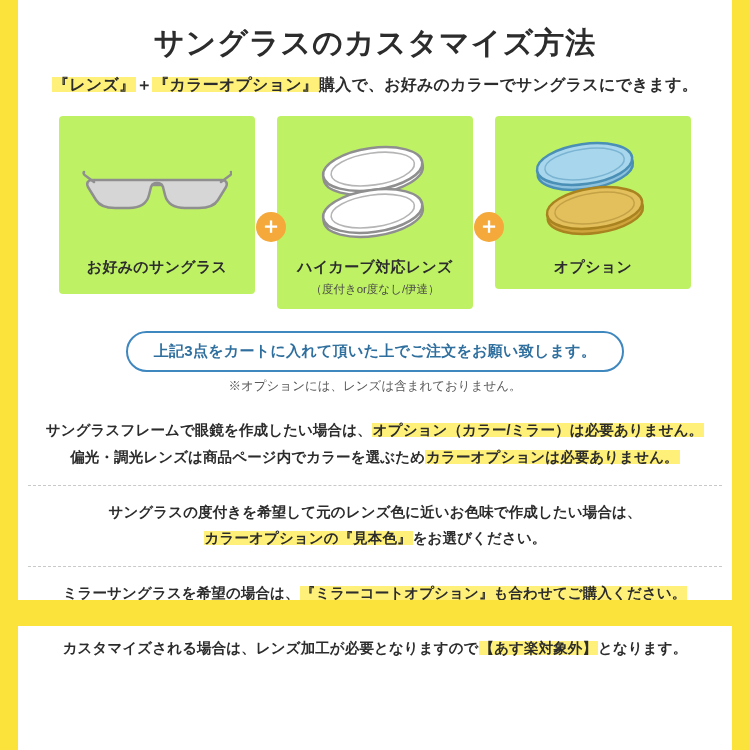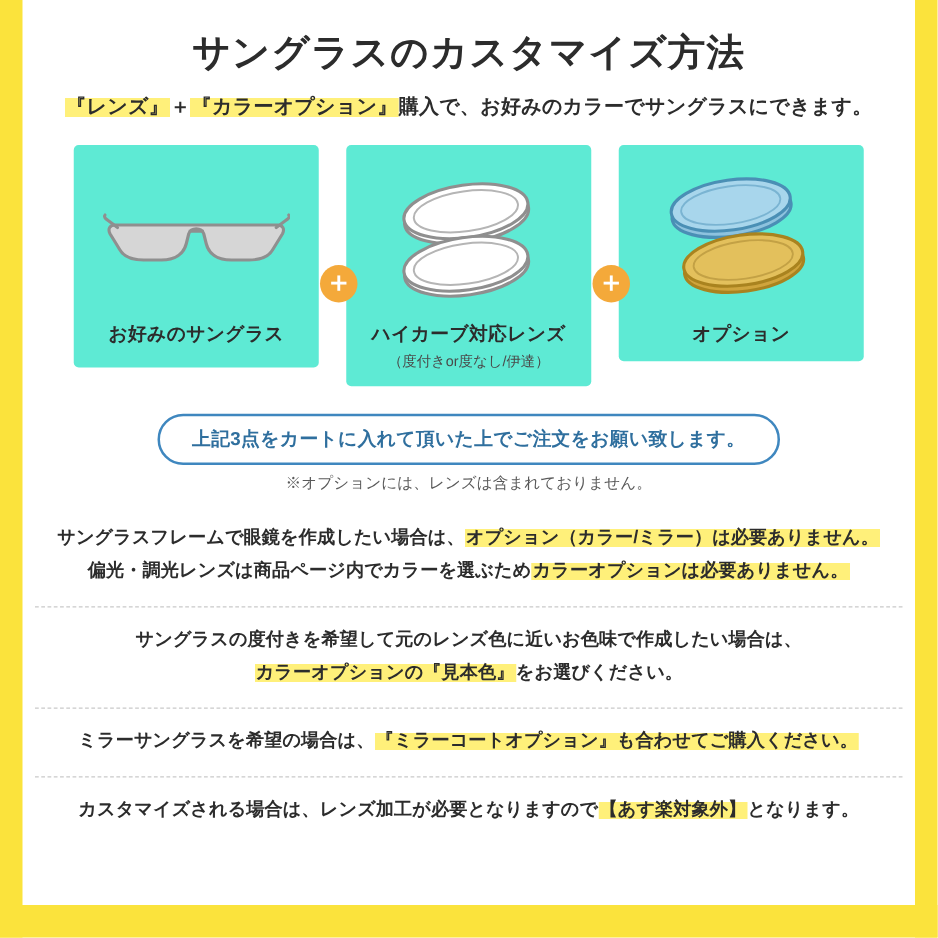--- a/index.html
+++ b/index.html
@@ -10,21 +10,21 @@
     width: 750px;
     height: 750px;
     font-family: "Liberation Sans", "DejaVu Sans", sans-serif;
     background: #ffffff;
     color: #333333;
     overflow: hidden;
   }
   .page {
     position: relative;
     width: 750px;
-    height: 750px;
+    height: 626px;
     background: #ffffff;
     box-sizing: border-box;
   }
   
   .side-bar {
     position: absolute;
     top: 0;
     width: 18px;
     height: 750px;
     background: #fbe33c;
@@ -68,21 +68,21 @@
   .cards {
     position: relative;
     margin-top: 20px;
     display: flex;
     justify-content: center;
     align-items: flex-start;
     gap: 22px;
   }
   .card {
     width: 196px;
-    background: #5eead4;
+    background: #bef264;
     border-radius: 4px;
     padding: 14px 6px 12px 6px;
     box-sizing: border-box;
     text-align: center;
   }
   .card-art {
     height: 118px;
     display: flex;
     align-items: center;
     justify-content: center;

